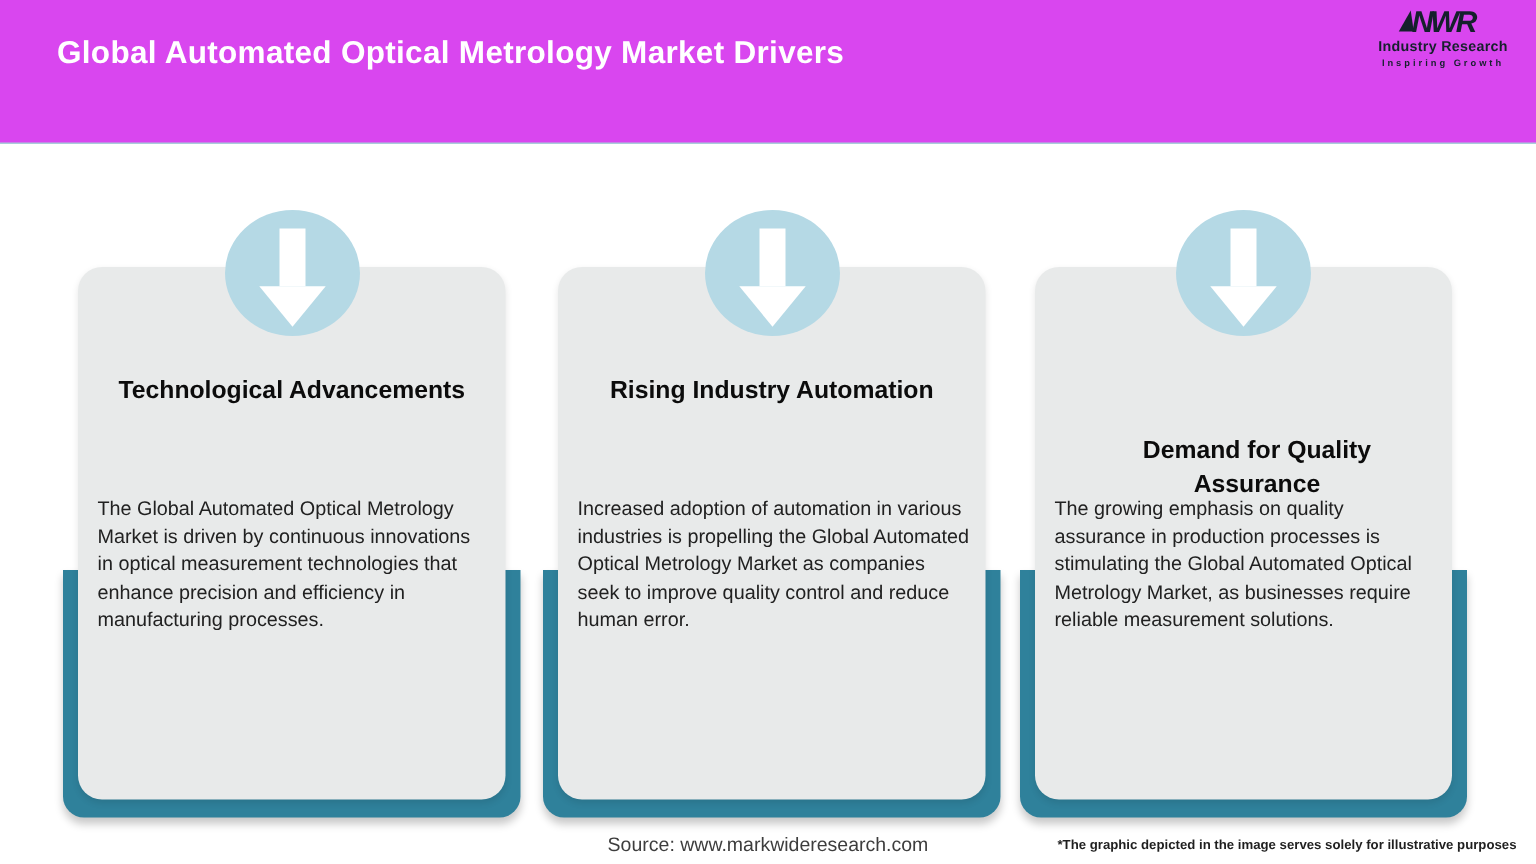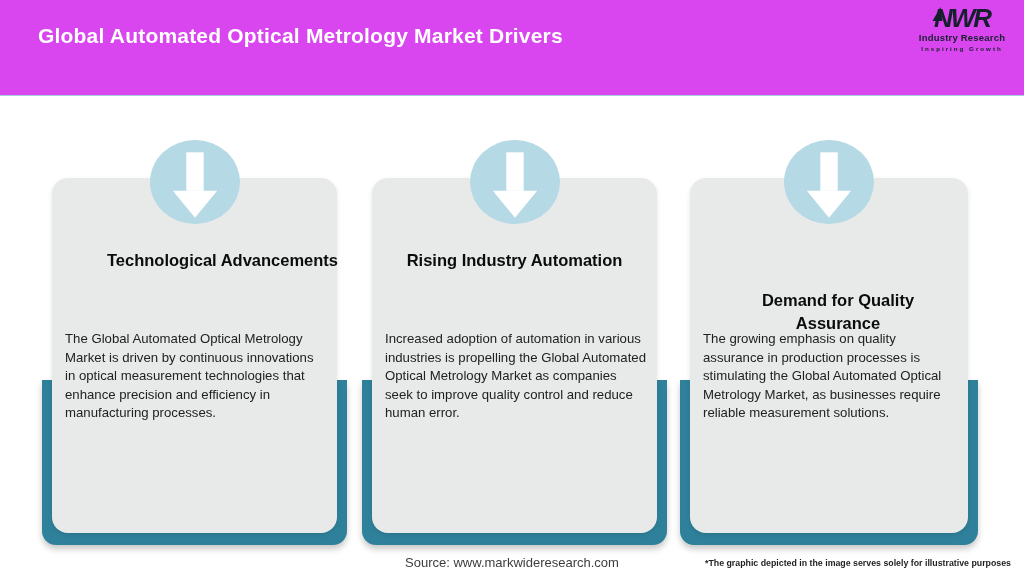--- a/index.html
+++ b/index.html
@@ -30,21 +30,21 @@
   }
   .logo {
     position: absolute;
     right: 12px; top: 5px;
     width: 100px; height: 62px;
     text-align: center;
     color: #15202c;
     line-height: 1;
   }
   .logo-acronym {
-    font-size: 26px;
+    font-size: 20px;
     font-weight: bold;
     font-style: italic;
     letter-spacing: -2px;
     position: relative;
     display: inline-block;
   }
   .logo-spike {
     position: absolute;
     left: 22px; top: 2px;
     width: 0; height: 0;
@@ -108,21 +108,21 @@
 
   .card-title {
     position: absolute;
     top: 249px;
     font-size: 16.5px;
     font-weight: bold;
     color: #0c0c0c;
     text-align: center;
     line-height: 23px;
   }
-  .card-title-1 { left: 52px;  width: 285px; padding-left: 28px; }
+  .card-title-1 { left: 52px;  width: 285px; }
   .card-title-2 { left: 372px; width: 285px; }
   .card-title-3 { left: 690px; width: 296px; margin-top: 40px; }
   .card-title-3 .title-inner { display: inline-block; max-width: 200px; }
 
   .card-desc {
     position: absolute;
     top: 330px;
     font-size: 13.2px;
     color: #212121;
     line-height: 18.6px;

